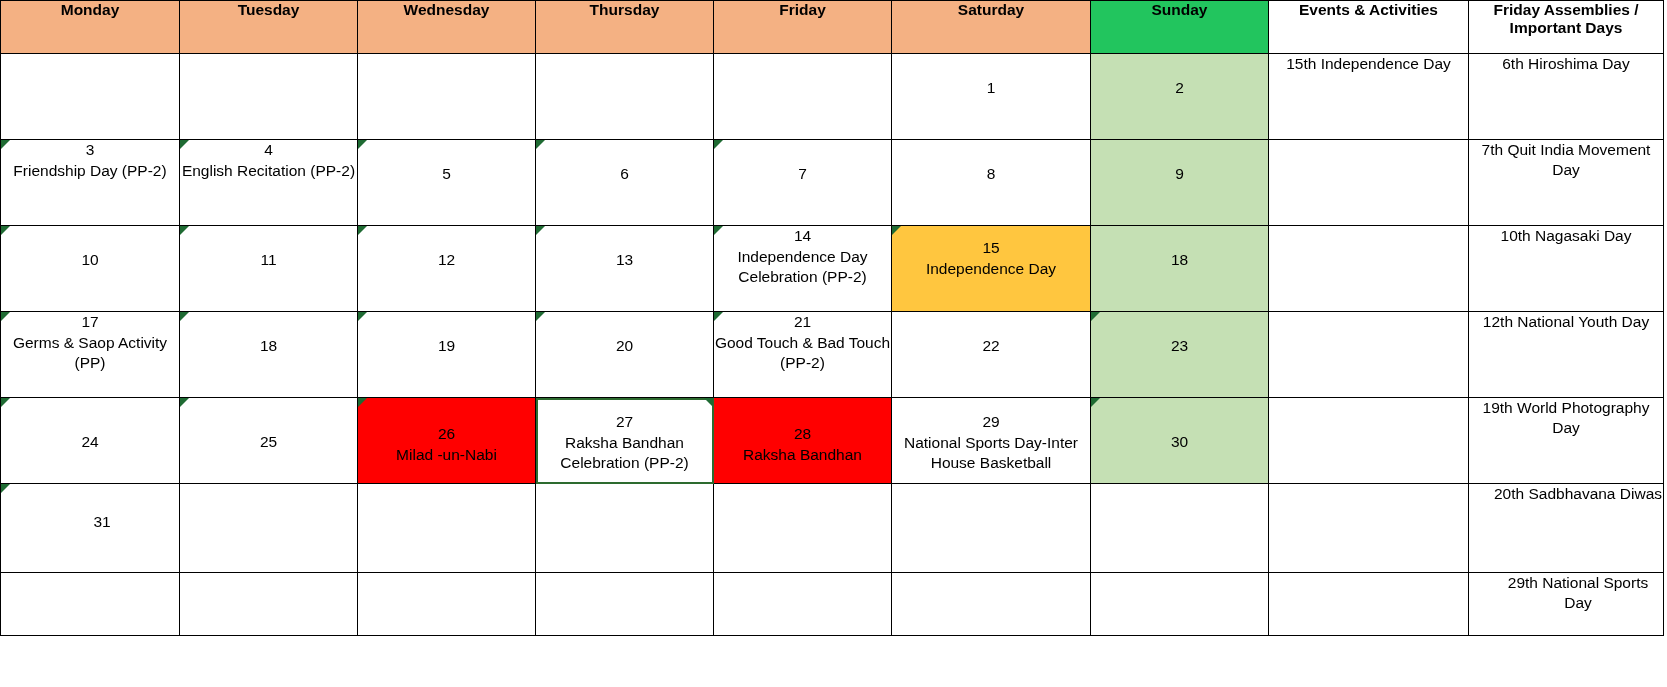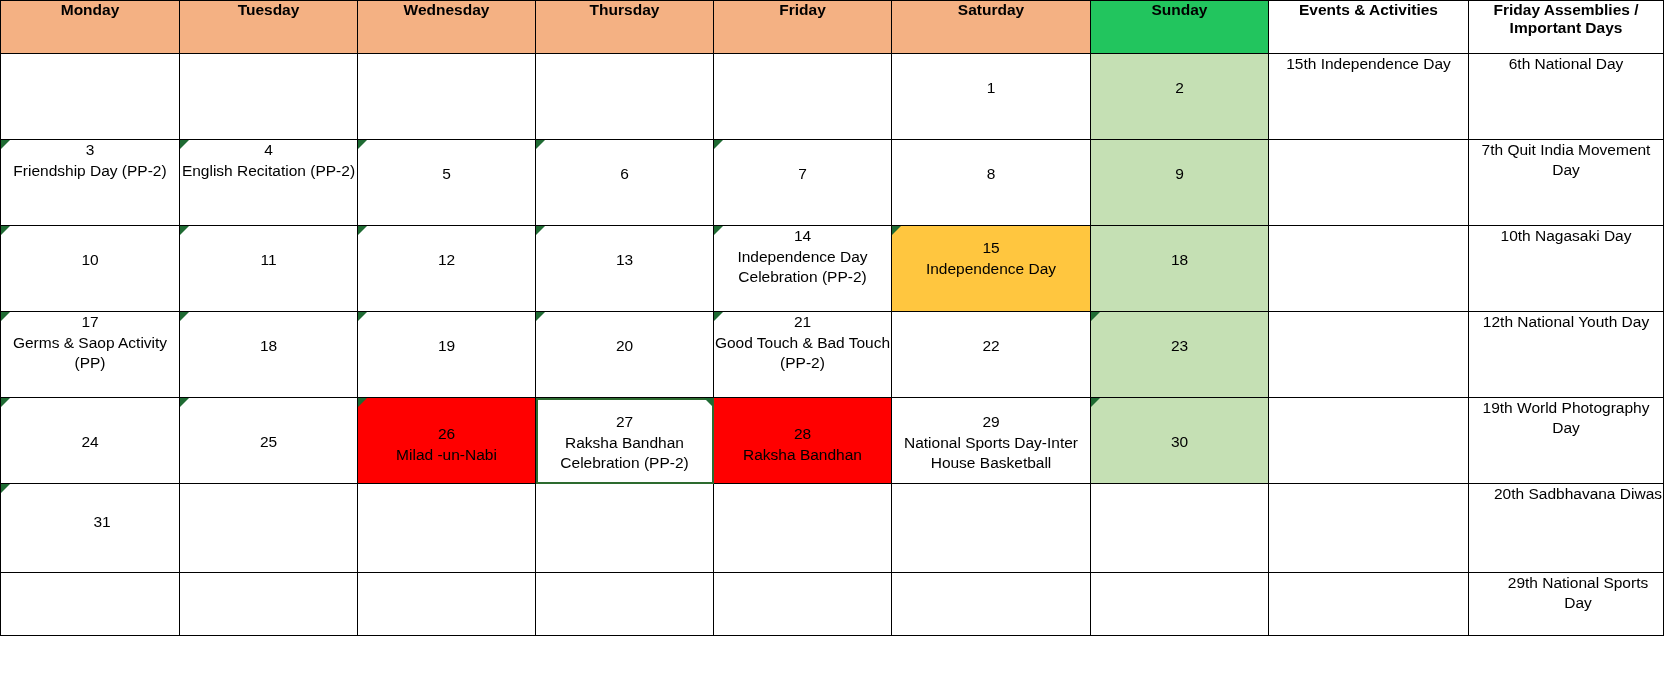--- a/index.html
+++ b/index.html
@@ -170,21 +170,21 @@
         </td>
         <td class="day">
           <span class="daynum" style="margin-top:24px">1</span>
           <span class="dayevent"></span>
         </td>
         <td class="day sunday">
           <span class="daynum" style="margin-top:24px">2</span>
           <span class="dayevent"></span>
         </td>
         <td class="side">15th Independence Day</td>
-        <td class="side">6th National Day</td>
+        <td class="side">6th Hiroshima Day</td>
       </tr>
 
       <tr>
         <td class="day has-marker">
           <span class="daynum">3</span>
           <span class="dayevent">Friendship Day   (PP-2)</span>
         </td>
         <td class="day has-marker">
           <span class="daynum">4</span>
           <span class="dayevent">English Recitation (PP-2)</span>

